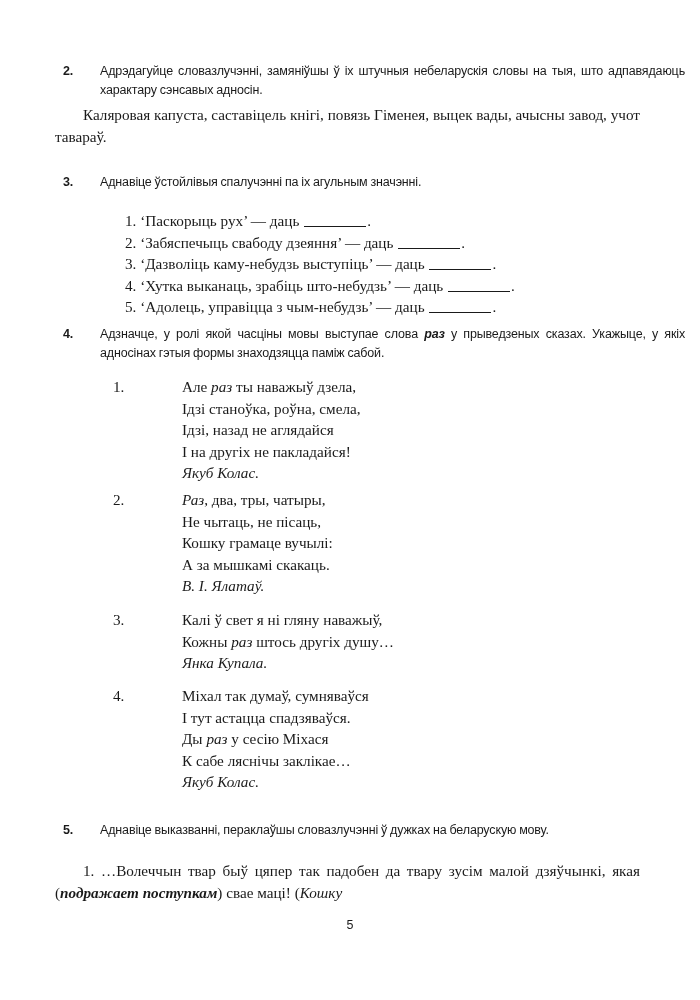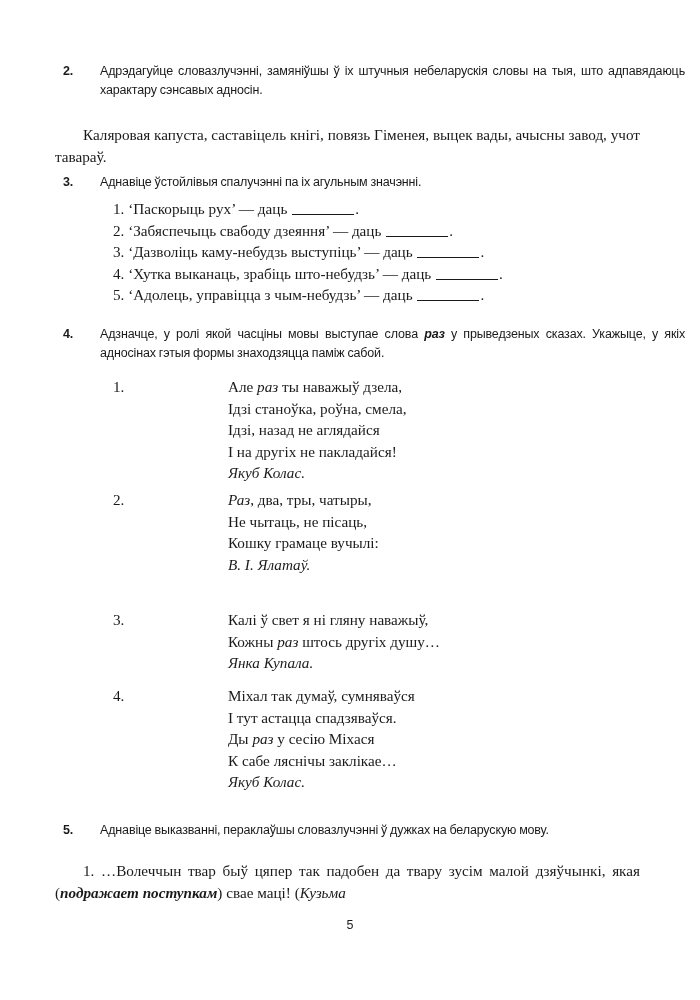--- a/index.html
+++ b/index.html
@@ -58,21 +58,21 @@
   }
   .body-par.indent {
     text-indent: 28px;
   }
   .body-par .bi { font-weight: bold; font-style: italic; }
   .body-par .it { font-style: italic; }
 
   
   .ser-list {
     list-style: none;
-    margin: 0;
+    margin: 12px;
     padding: 0;
     font-family: "Liberation Serif", serif;
     font-size: 15.2px;
     line-height: 21.5px;
   }
   .ser-list li {
     white-space: nowrap;
   }
   .blank {
     display: inline-block;
@@ -89,21 +89,21 @@
     font-size: 15.2px;
     line-height: 21.6px;
   }
   .poem-num {
     position: absolute;
     left: 0;
     top: 0;
     width: 30px;
   }
   .poem-body {
-    margin-left: 115px;
+    margin-left: 69px;
     width: 380px;
   }
   .poem-line {
     white-space: nowrap;
   }
   .poem-line .it { font-style: italic; }
   .poem-attr {
     font-style: italic;
     text-align: left;
     padding-right: 8px;
@@ -125,21 +125,21 @@
 </head>
 <body>
 
 <div class="page">
 
   <div class="blk exercise" style="left:55px; top:62px; width:585px;">
     <span class="ex-num">2.</span>
     <p class="ex-prompt">Адрэдагуйце словазлучэнні, замяніўшы ў іх штучныя небеларускія словы на тыя, што адпавядаюць характару сэнсавых адносін.</p>
   </div>
 
-  <div class="blk" style="left:55px; top:124px; width:585px;">
+  <div class="blk" style="left:55px; top:104px; width:585px;">
     <p class="body-par indent">Каляровая капуста, саставіцель кнігі, повязь Гіменея, выцек вады, ачысны завод, учот тавараў.</p>
   </div>
 
   <div class="blk exercise" style="left:55px; top:173px; width:585px;">
     <span class="ex-num">3.</span>
     <p class="ex-prompt">Аднавіце ўстойлівыя спалучэнні па іх агульным значэнні.</p>
   </div>
 
   <div class="blk" style="left:113px; top:198px; width:520px;">
     <ul class="ser-list">
@@ -186,20 +186,21 @@
       <div class="poem-attr">Якуб Колас.</div>
     </div>
   </div>
 
   <div class="blk poem" style="left:113px; top:489px; width:500px;">
     <span class="poem-num">2.</span>
     <div class="poem-body">
       <div class="poem-line"><span></span><span class="it">Раз</span><span>, два, тры, чатыры,</span></div>
       <div class="poem-line"><span>Не чытаць, не пісаць,</span></div>
       <div class="poem-line"><span>Кошку грамаце вучылі:</span></div>
+      <div class="poem-line"><span>А за мышкамі скакаць.</span></div>
       <div class="poem-attr">В. І. Ялатаў.</div>
     </div>
   </div>
 
   <div class="blk poem" style="left:113px; top:609px; width:500px;">
     <span class="poem-num">3.</span>
     <div class="poem-body">
       <div class="poem-line"><span>Калі ў свет я ні гляну наважыў,</span></div>
       <div class="poem-line"><span>Кожны </span><span class="it">раз</span><span> штось другіх душу…</span></div>
       <div class="poem-attr">Янка Купала.</div>
@@ -216,18 +217,18 @@
       <div class="poem-attr">Якуб Колас.</div>
     </div>
   </div>
 
   <div class="blk exercise" style="left:55px; top:821px; width:585px;">
     <span class="ex-num">5.</span>
     <p class="ex-prompt">Аднавіце выказванні, пераклаўшы словазлучэнні ў дужках на беларускую мову.</p>
   </div>
 
   <div class="blk" style="left:55px; top:860px; width:585px;">
-    <p class="body-par indent"><span>1. …Волеччын твар быў цяпер так падобен да твару зусім малой дзяўчынкі, якая (</span><span class="bi">подражает поступкам</span><span>) свае маці! (</span><span class="it">Кузьма</span></p>
+    <p class="body-par indent"><span>1. …Волеччын твар быў цяпер так падобен да твару зусім малой дзяўчынкі, якая (</span><span class="bi">подражает поступкам</span><span>) свае маці! (</span><span class="it">Кошку</span></p>
   </div>
 
   <div class="folio" style="top:918px;">5</div>
 
 </div>
 
 </body></html>

